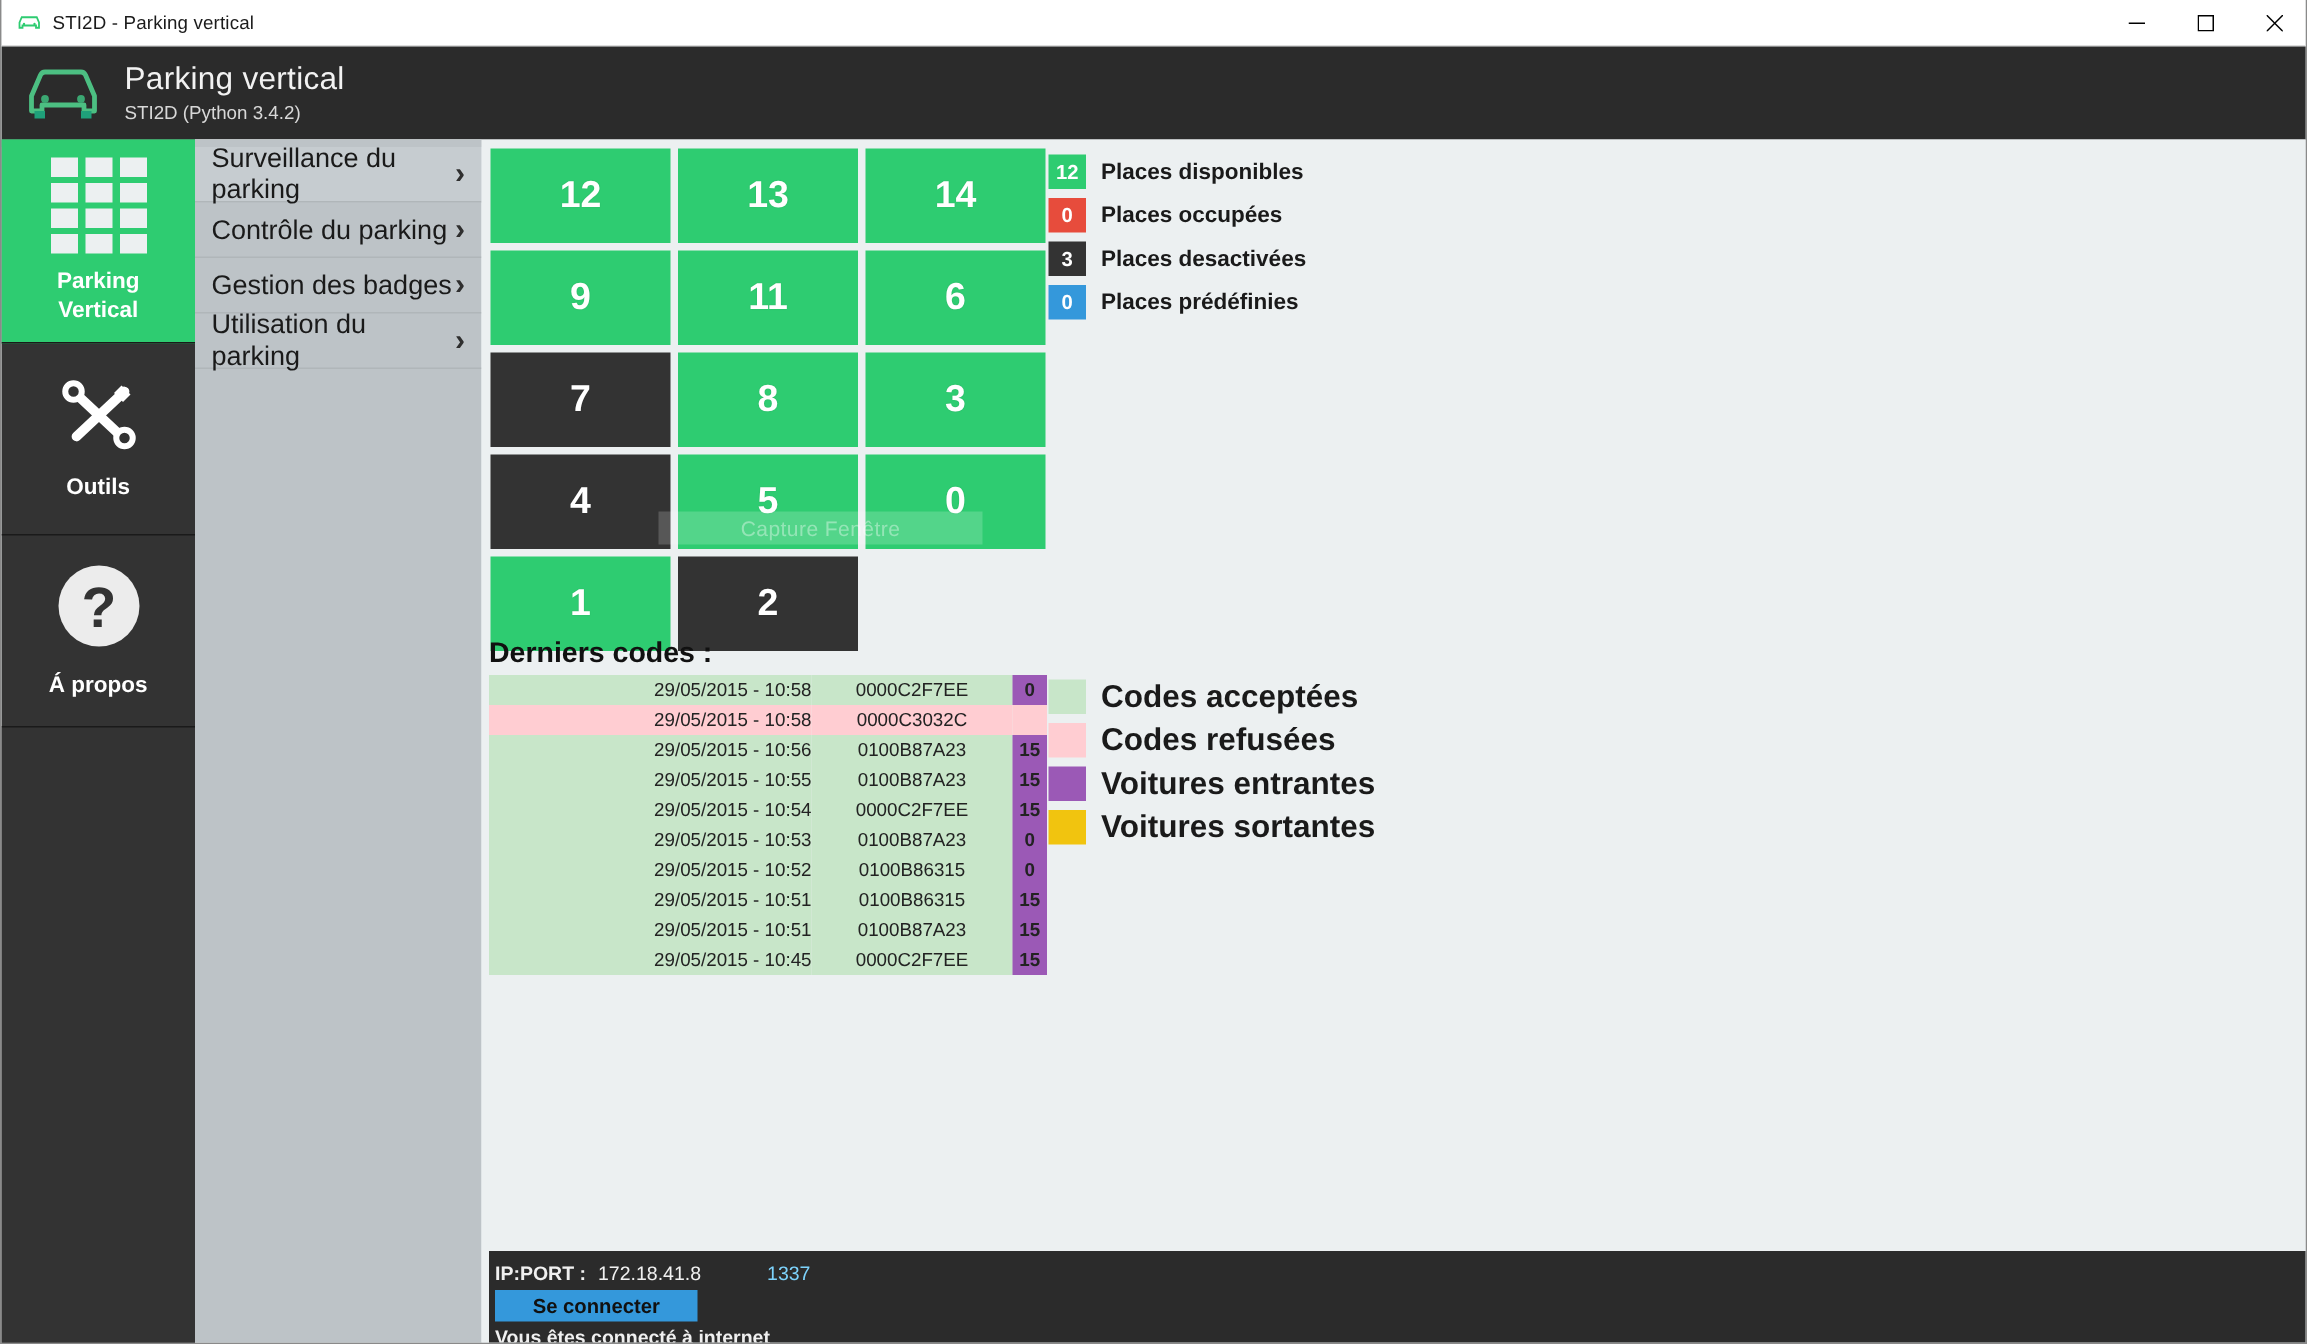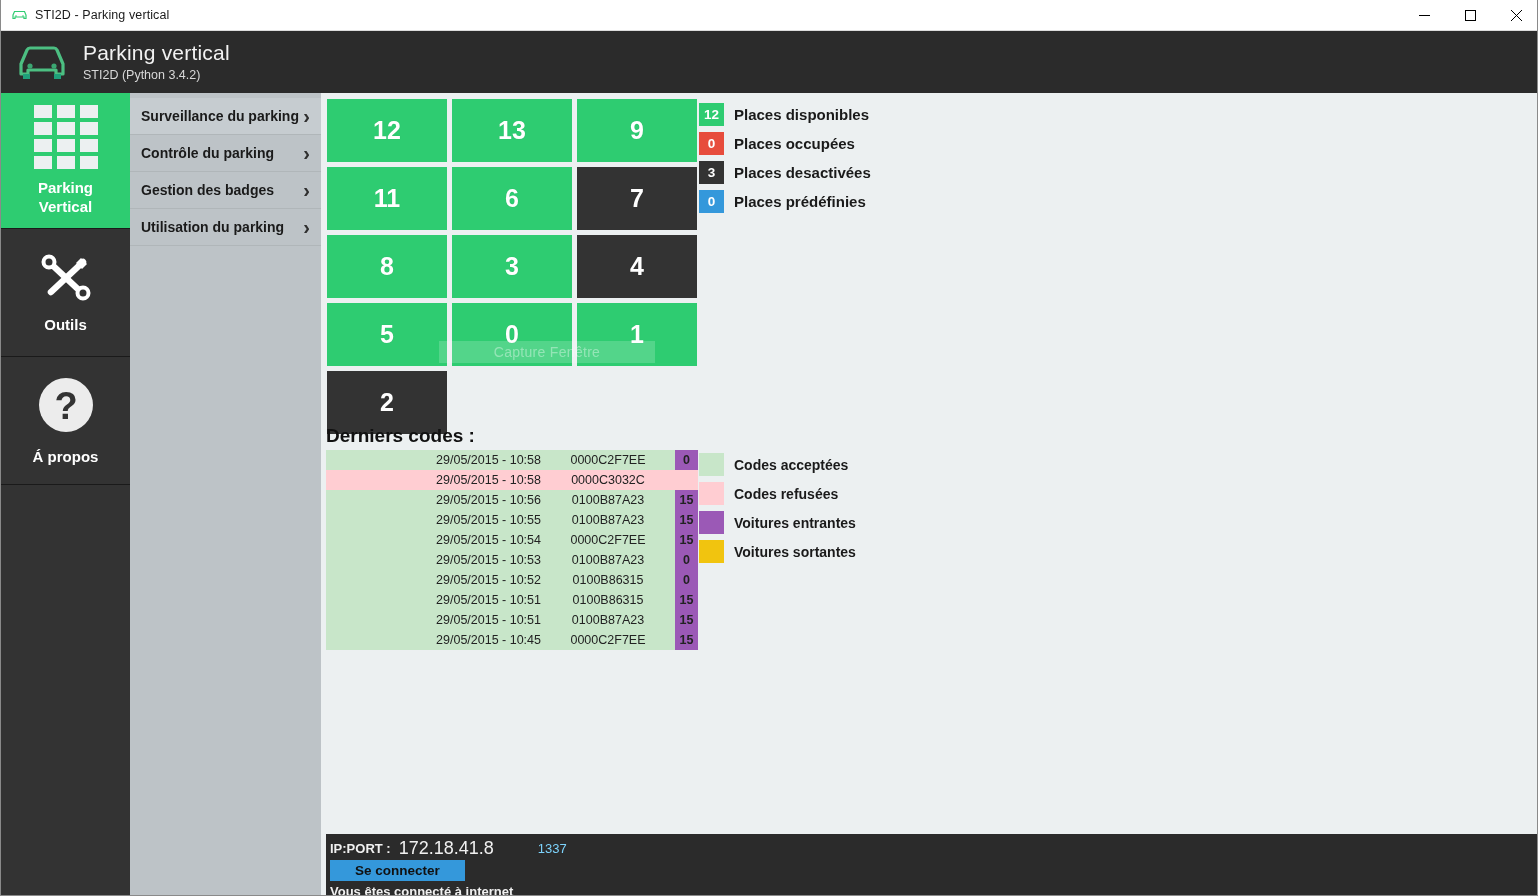--- a/index.html
+++ b/index.html
@@ -97,21 +97,21 @@
   }
   .submenu-item {
     height: 37px;
     display: flex; align-items: center;
     padding: 0 11px 0 11px;
     border-bottom: 1px solid #b0b6b9;
     cursor: pointer;
     color: #1a1a1a;
   }
   .submenu-item.hl { background: #c6ccd0; }
-  .submenu-item .txt { font-size: 14px; font-weight: bold; }
+  .submenu-item .txt { font-size: 18px; font-weight: normal; }
   .submenu-item .chev { margin-left: auto; font-size: 20px; font-weight: bold; line-height: 1; color:#2f2f2f; }
 
   
   .content {
     position: absolute; left: 320px; top: 98px;
     width: 1218px; height: 798px;
     background: #ecf0f1;
   }
 
   
@@ -175,32 +175,32 @@
     width: 23px; text-align: center;
     font-weight: bold; color: #ffffff; font-size: 12px;
   }
   .c-val.in  { background: #9b59b6; }
   .c-val.none{ background: transparent; }
 
   
   .codeslegend { position: absolute; left: 378px; top: 352px; }
   .clrow { display: flex; align-items: center; height: 29px; }
   .clbox { width: 25px; height: 23px; }
-  .cllabel { margin-left: 10px; font-size: 14px; font-weight: bold; color: #1a1a1a; }
+  .cllabel { margin-left: 10px; font-size: 21px; font-weight: bold; color: #1a1a1a; }
 
   
   .connpanel {
     position: absolute; left: 5px; bottom: 0;
     width: 1213px; height: 62px;
     background: #2b2b2b;
     padding: 5px 0 0 4px;
   }
   .conn-line1 { display: flex; align-items: center; height: 19px; }
   .conn-lbl { font-size: 13px; font-weight: bold; color: #f0f0f0; }
-  .conn-ip  { font-size: 18px; color: #f0f0f0; margin-left: 8px; }
+  .conn-ip  { font-size: 13px; color: #f0f0f0; margin-left: 8px; }
   .conn-port{ font-size: 13px; color: #7dd3fc; margin-left: 44px; }
   .conn-btn {
     margin-top: 2px;
     width: 135px; height: 21px;
     background: #3498db;
     color: #111; font-size: 13.5px; font-weight: bold;
     display: flex; align-items: center; justify-content: center;
     cursor: pointer;
     border: none;
     font-family: "Liberation Sans", sans-serif;
@@ -331,20 +331,21 @@
       <span class="txt">Utilisation du parking</span>
       <span class="chev">›</span>
     </div>
   </div>
 
   <div class="content">
 
     <div class="pgrid" id="parking-grid">
         <div class="pcell free">12</div>
         <div class="pcell free">13</div>
+        <div class="pcell free">14</div>
         <div class="pcell free">9</div>
         <div class="pcell free">11</div>
         <div class="pcell free">6</div>
         <div class="pcell disabled">7</div>
         <div class="pcell free">8</div>
         <div class="pcell free">3</div>
         <div class="pcell disabled">4</div>
         <div class="pcell free">5</div>
         <div class="pcell free">0</div>
         <div class="pcell free">1</div>

